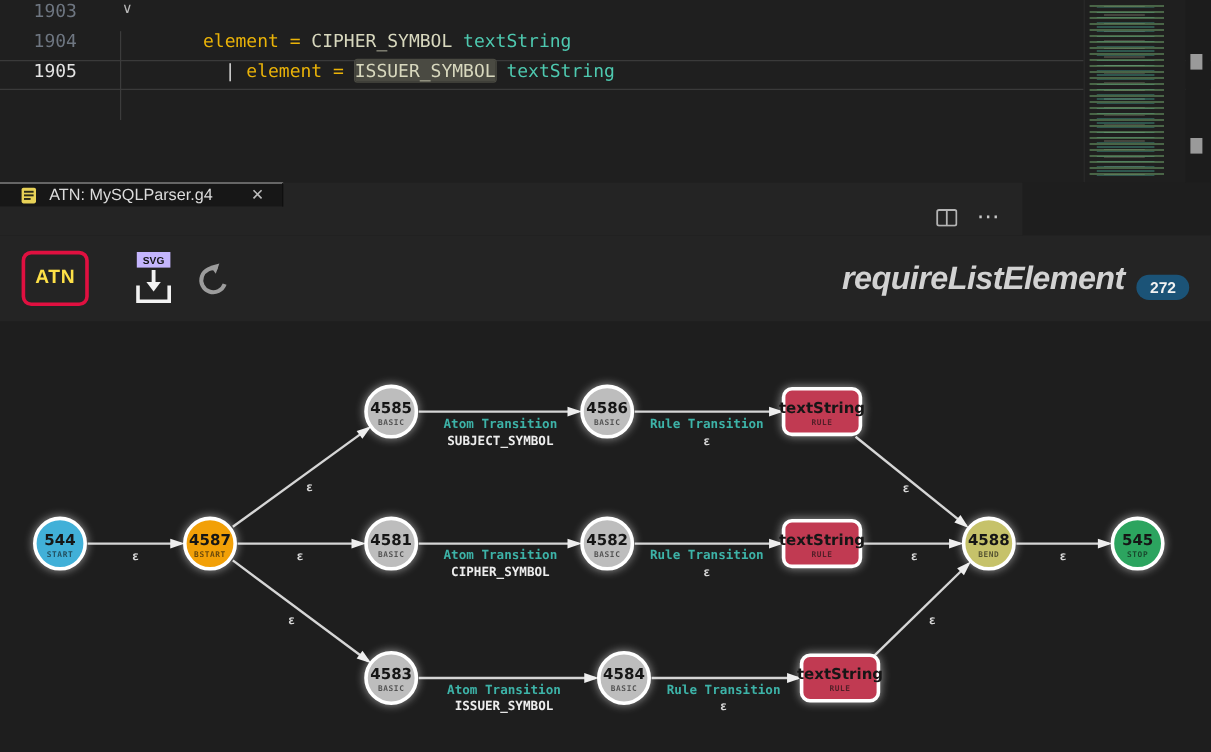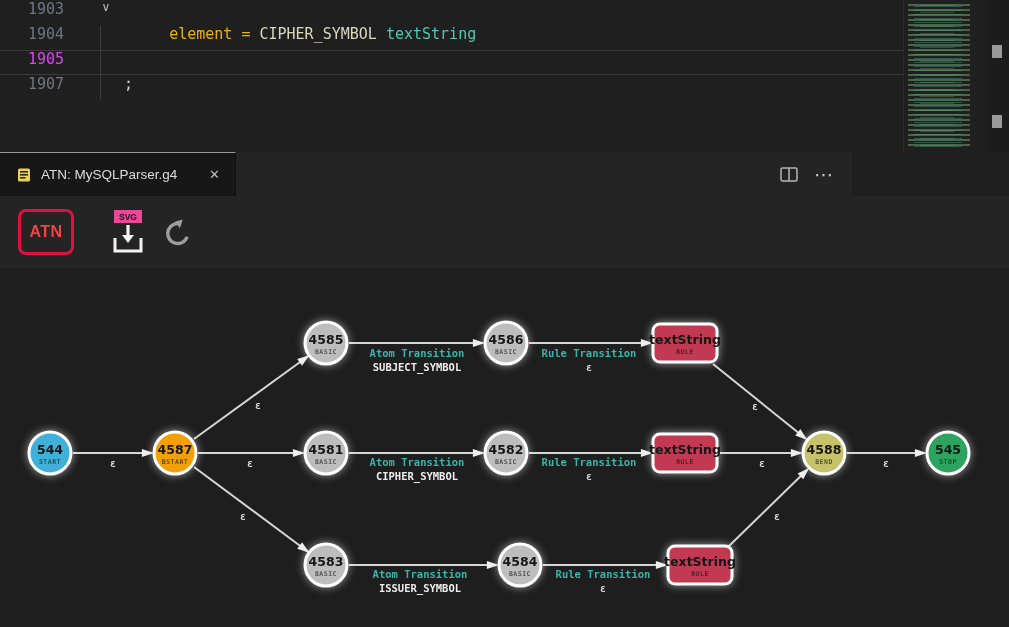--- a/index.html
+++ b/index.html
@@ -4,21 +4,21 @@
 <style>
   html,body{margin:0;padding:0;background:#1e1e1e;}
   body{width:1009px;height:627px;overflow:hidden;position:relative;
        font-family:"Liberation Sans",sans-serif;-webkit-font-smoothing:antialiased;}
 
   
   .editor{position:relative;width:1009px;height:152px;background:#1f1f1f;overflow:hidden;}
   .crow{display:flex;height:25px;line-height:25px;position:relative;}
   .crow.current{box-shadow:inset 0 1px 0 #3a3a3a, inset 0 -1px 0 #3a3a3a;}
   .ln{width:60px;text-align:left;color:#6e7681;font:15px "DejaVu Sans Mono",monospace;flex:0 0 auto;padding-left:28px;}
-  .crow.current .ln{color:#d946ef;}
+  .crow.current .ln{color:#e5e5e5;}
   .fold{width:36px;text-align:center;color:#b8b8b8;font:12px "DejaVu Sans",sans-serif;flex:0 0 auto;}
   .code{font:15px "DejaVu Sans Mono",monospace;white-space:pre;color:#d4d4d4;}
   .tok-plain{color:#d4d4d4;}
   .tok-cream{color:#d8d8be;}
   .tok-green{color:#eab308;}
   .tok-teal{color:#4ec9b0;}
   .tok-sel{background:#4a4a42;border-radius:2px;box-shadow:0 0 0 1px #4a4a42;}
   .indent-guide{position:absolute;left:100px;top:26px;width:1px;height:74px;background:#3c3c3c;}
 
   
@@ -30,36 +30,36 @@
       repeating-linear-gradient(rgba(78,201,176,.32) 0 1px, rgba(0,0,0,0) 1px 4px),
       repeating-linear-gradient(rgba(214,214,180,.20) 0 1px, rgba(0,0,0,0) 1px 7px);
     background-size:62px 100%,48px 100%,34px 100%;
     background-position:0 0,6px 2px,12px 1px;
     background-repeat:no-repeat;}
   .mm-col{position:absolute;left:988px;top:0;width:21px;height:152px;background:#1c1c1c;z-index:4;}
   .mm-sq{position:absolute;left:4px;width:10px;height:13px;background:#9a9a9a;}
   .mm-sq.s1{top:45px;} .mm-sq.s2{top:115px;}
 
   
-  .tabbar{width:852px;height:44px;background:#242424;display:flex;align-items:stretch;position:relative;}
+  .tabbar{width:852px;height:44px;background:#242424;display:flex;align-items:stretch;position:relative;flex-direction:column;}
   .tab{width:236px;background:#171717;display:flex;align-items:center;gap:9px;padding:0 12px 0 17px;
        box-sizing:border-box;border-top:1px solid #9a9a9a;border-right:1px solid #0f0f0f;cursor:pointer;}
   .tab-label{color:#dcdcdc;font-size:13.5px;white-space:nowrap;}
   .tab-close{color:#bdbdbd;font-size:13px;margin-left:auto;padding:2px 3px;border-radius:4px;}
   .tab-actions{margin-left:auto;display:flex;align-items:center;gap:16px;padding-right:18px;}
   .more-dots{color:#c8c8c8;font-size:19px;letter-spacing:1px;line-height:1;}
 
   
   .wtoolbar{width:1009px;height:72px;background:#242424;display:flex;align-items:center;
             padding:0 18px;box-sizing:border-box;}
-  .atn-btn{width:50px;height:40px;border:3px solid #e01040;border-radius:8px;color:#ef4444;
+  .atn-btn{width:50px;height:40px;border:3px solid #e01040;border-radius:8px;color:#fde047;
            font-weight:bold;font-size:16px;letter-spacing:.5px;display:flex;align-items:center;
            justify-content:center;cursor:pointer;flex:0 0 auto;}
   .dl-icon{position:relative;width:36px;height:48px;margin-left:36px;cursor:pointer;flex:0 0 auto;}
-  .dl-badge{position:absolute;left:4px;top:2px;width:28px;height:13px;background:#ec4899;color:#141414;
+  .dl-badge{position:absolute;left:4px;top:2px;width:28px;height:13px;background:#c4b5fd;color:#141414;
             font:bold 8.5px "Liberation Sans",sans-serif;display:flex;align-items:center;justify-content:center;}
   .refresh{margin-left:16px;cursor:pointer;flex:0 0 auto;}
   .title-wrap{margin-left:auto;display:flex;align-items:center;}
   .rule-title{color:#d2d2d2;font-style:italic;font-weight:bold;font-size:27px;letter-spacing:-0.5px;}
   .count-badge{margin-left:10px;margin-top:14px;background:#1b5377;color:#f2f2f2;font-weight:bold;
                font-size:13px;padding:3px 11px;border-radius:13px;}
 
   
   .graph{width:1009px;height:359px;background:#1e1e1e;position:relative;}
   .edge{stroke:#d6d6d6;stroke-width:2;}
@@ -83,25 +83,21 @@
         <span class="fold">∨</span>
       </div>
       <div class="crow">
         <span class="ln">1904</span>
         <span class="fold"></span>
         <span class="code"><span class="tok-plain">     </span><span class="tok-green">element</span><span class="tok-green"> = </span><span class="tok-cream">CIPHER_SYMBOL</span><span class="tok-plain"> </span><span class="tok-teal">textString</span></span>
       </div>
       <div class="crow current">
         <span class="ln">1905</span>
         <span class="fold"></span>
-      </div>
-      <div class="crow">
-        <span class="ln">1907</span>
-        <span class="fold"></span>
-        <span class="code"><span class="tok-plain">;</span></span>
+        <span class="code"><span class="tok-plain">       </span><span class="tok-plain">| </span><span class="tok-green">element</span><span class="tok-green"> = </span><span class="tok-cream tok-sel">ISSUER_SYMBOL</span><span class="tok-plain"> </span><span class="tok-teal">textString</span></span>
       </div>
     </div>
   <div class="indent-guide"></div>
   <div class="minimap">
     <div class="mm-stripes"></div>
   </div>
   <div class="mm-col">
     <div class="mm-sq s1"></div>
     <div class="mm-sq s2"></div>
   </div>
@@ -134,20 +130,24 @@
       <line x1="18" y1="17" x2="18" y2="29" stroke="#f2f2f2" stroke-width="3.2"></line>
       <polygon points="12,27 24,27 18,35" fill="#f2f2f2"></polygon>
       <path d="M 5 30 L 5 43 L 31 43 L 31 30" fill="none" stroke="#f2f2f2" stroke-width="3"></path>
     </svg>
     <div class="dl-badge">SVG</div>
   </div>
   <svg class="refresh" width="30" height="30" viewBox="0 0 30 30">
     <path d="M 19.2 7.1 A 10 10 0 1 0 25.2 19.8" fill="none" stroke="#9c9c9c" stroke-width="3.4"></path>
     <polygon points="13.2,4.6 17.8,11.2 20.8,2.6" fill="#9c9c9c"></polygon>
   </svg>
+  <div class="title-wrap">
+    <span class="rule-title">requireListElement</span>
+    <span class="count-badge">272</span>
+  </div>
 </div>
 
 <div class="graph">
   <svg id="atn-svg" width="1009" height="359" viewBox="0 0 1009 359">
       <line x1="73" y1="185" x2="151" y2="185" class="edge"></line>
       <polygon points="154.0,185.0 141.9,189.1 141.9,180.9" class="arrowhead"></polygon>
       <line x1="194" y1="171" x2="307" y2="89" class="edge"></line>
       <polygon points="309.4,87.2 302.0,97.7 297.2,91.1" class="arrowhead"></polygon>
       <line x1="198" y1="185" x2="302" y2="185" class="edge"></line>
       <polygon points="305.0,185.0 292.9,189.1 292.9,180.9" class="arrowhead"></polygon>

